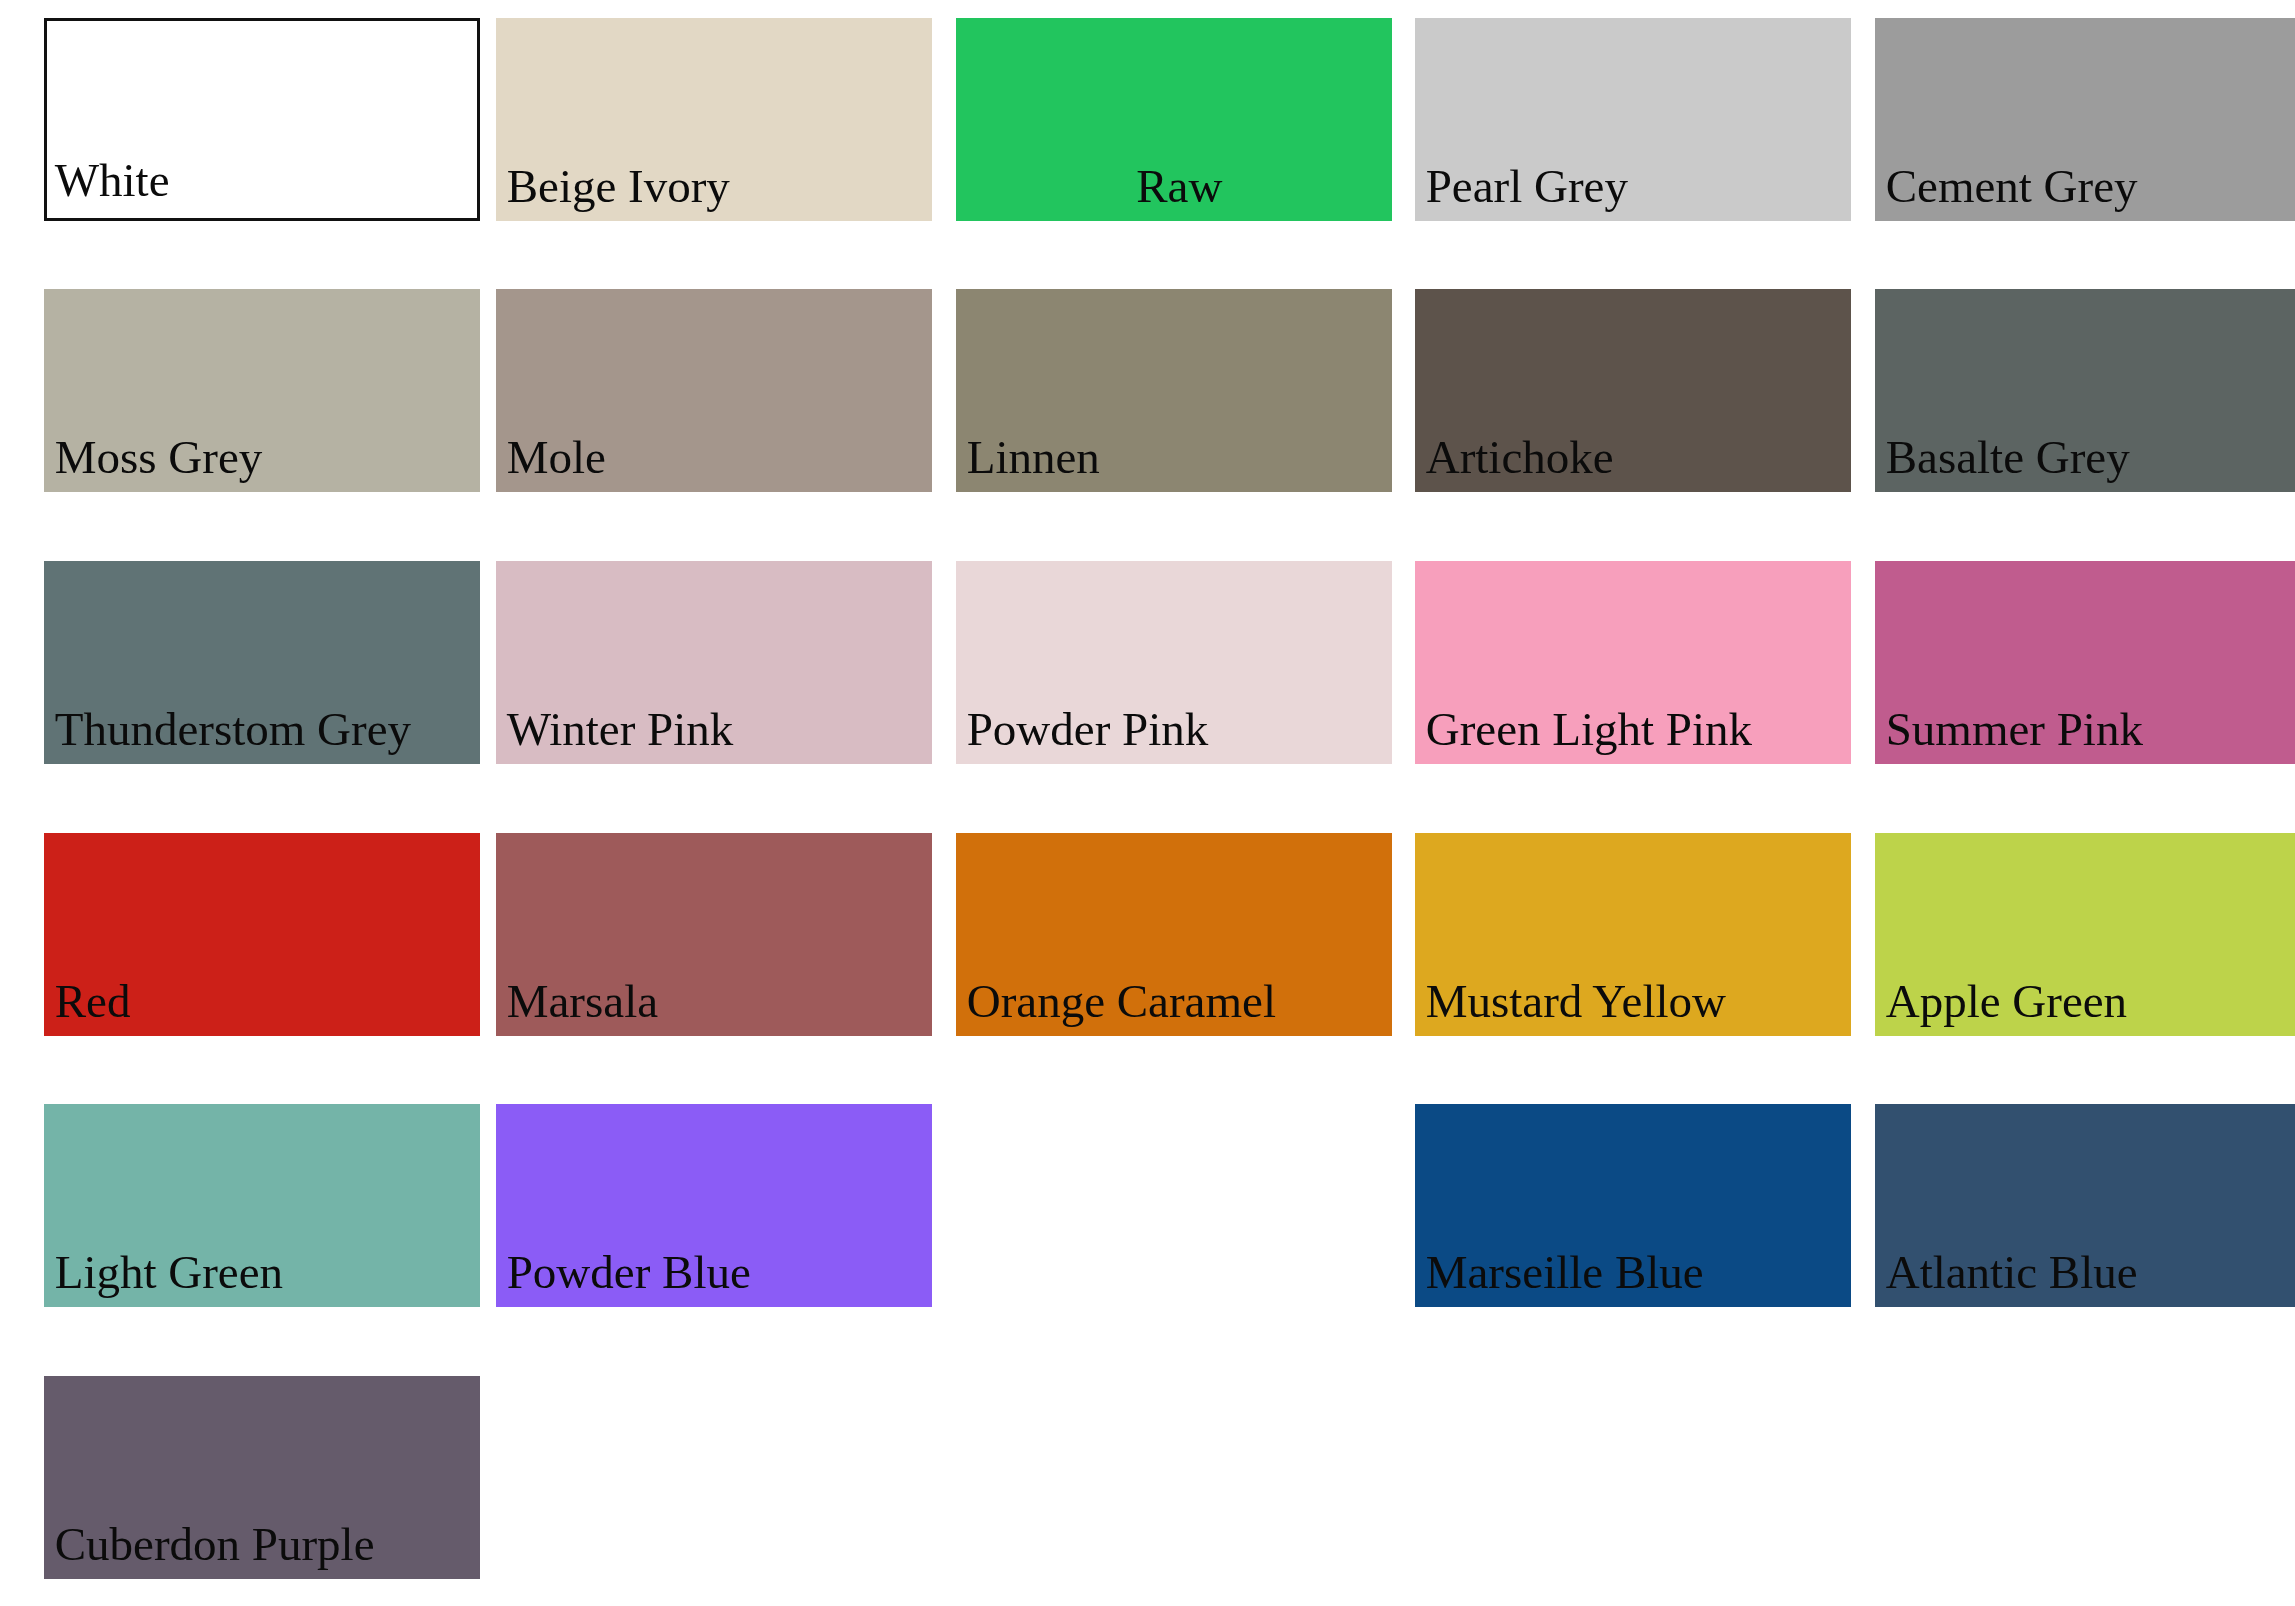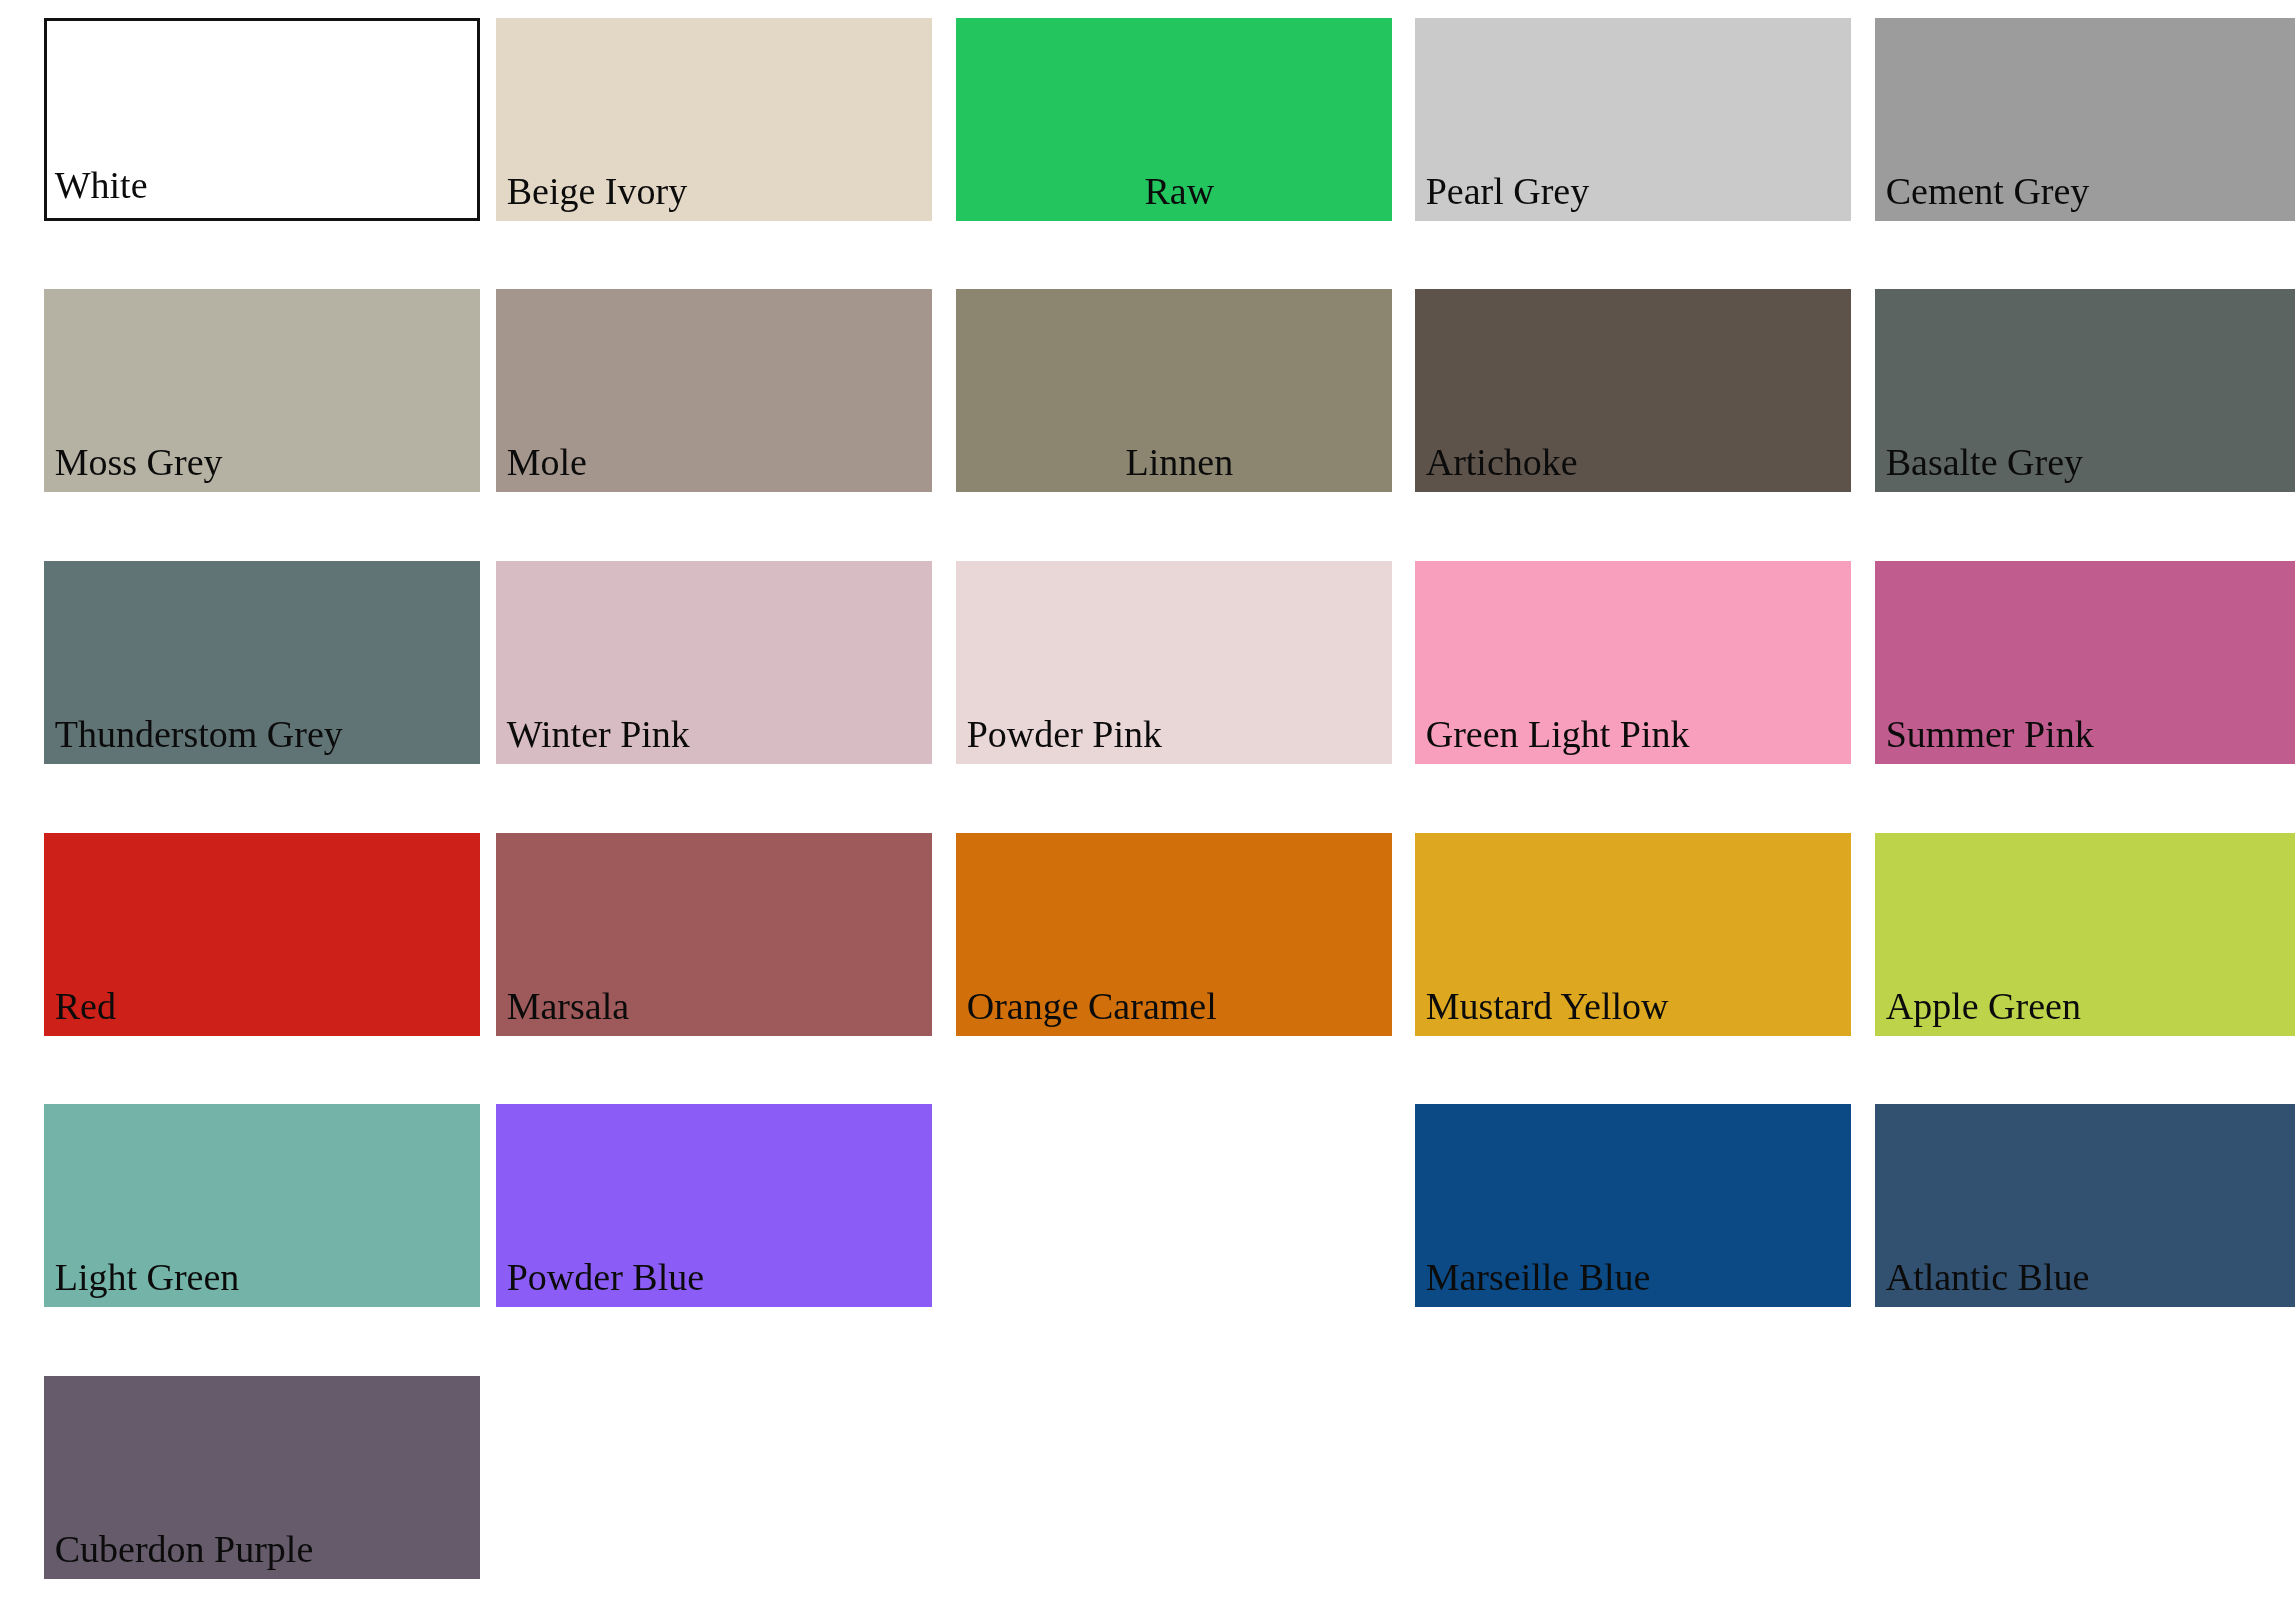--- a/index.html
+++ b/index.html
@@ -32,21 +32,21 @@
     justify-content: flex-start;
   }
 
   .swatch.outlined {
     border: 3.1px solid #111111;
   }
 
   .swatch-label {
     display: block;
     font-family: "Liberation Serif", "DejaVu Serif", serif;
-    font-size: 38px;
+    font-size: 47px;
     line-height: 1;
     color: #0b0b0b;
     padding-left: 10.7px;
     padding-bottom: 10.7px;
     white-space: nowrap;
     letter-spacing: 0px;
   }
 
   .swatch.outlined .swatch-label {
     padding-left: 7.7px;
@@ -86,21 +86,21 @@
     </div>
     <div class="swatch row-0 col-4" style="background-color: rgb(156, 156, 156);">
       <span class="swatch-label" style="color: rgb(11, 11, 11);">Cement Grey</span>
     </div>
     <div class="swatch row-1 col-0" style="background-color: rgb(181, 178, 163);">
       <span class="swatch-label" style="color: rgb(11, 11, 11);">Moss Grey</span>
     </div>
     <div class="swatch row-1 col-1" style="background-color: rgb(164, 150, 140);">
       <span class="swatch-label" style="color: rgb(11, 11, 11);">Mole</span>
     </div>
-    <div class="swatch row-1 col-2" style="background-color: rgb(140, 134, 113); justify-content: center;">
+    <div class="swatch row-1 col-2" style="background-color: rgb(140, 134, 113);">
       <span class="swatch-label" style="color: rgb(11, 11, 11);">Linnen</span>
     </div>
     <div class="swatch row-1 col-3" style="background-color: rgb(93, 83, 75);">
       <span class="swatch-label" style="color: rgb(11, 11, 11);">Artichoke</span>
     </div>
     <div class="swatch row-1 col-4" style="background-color: rgb(92, 100, 98);">
       <span class="swatch-label" style="color: rgb(11, 11, 11);">Basalte Grey</span>
     </div>
     <div class="swatch row-2 col-0" style="background-color: rgb(96, 115, 117);">
       <span class="swatch-label" style="color: rgb(11, 11, 11);">Thunderstom Grey</span>

